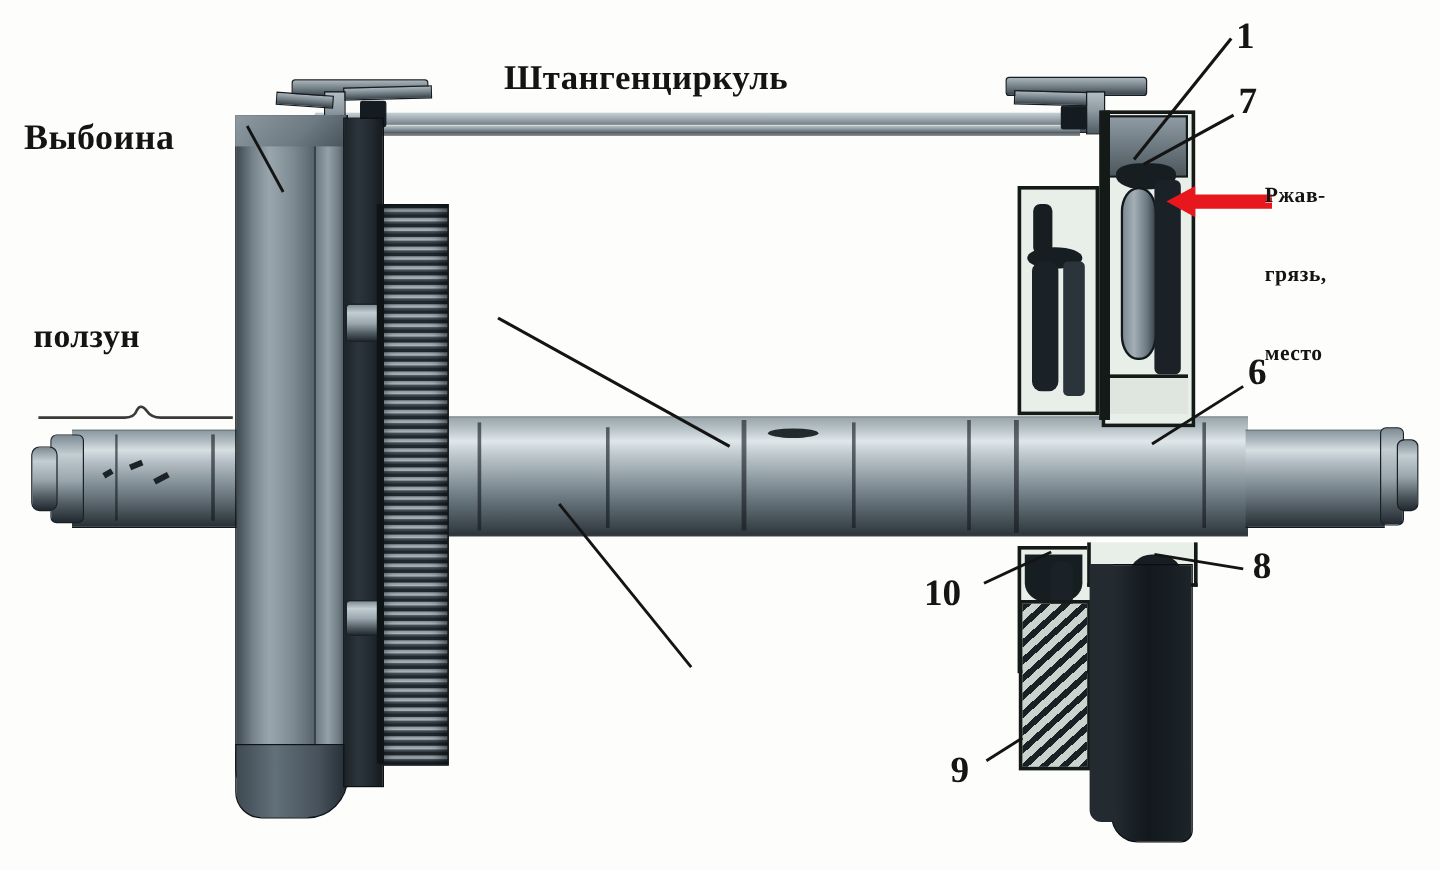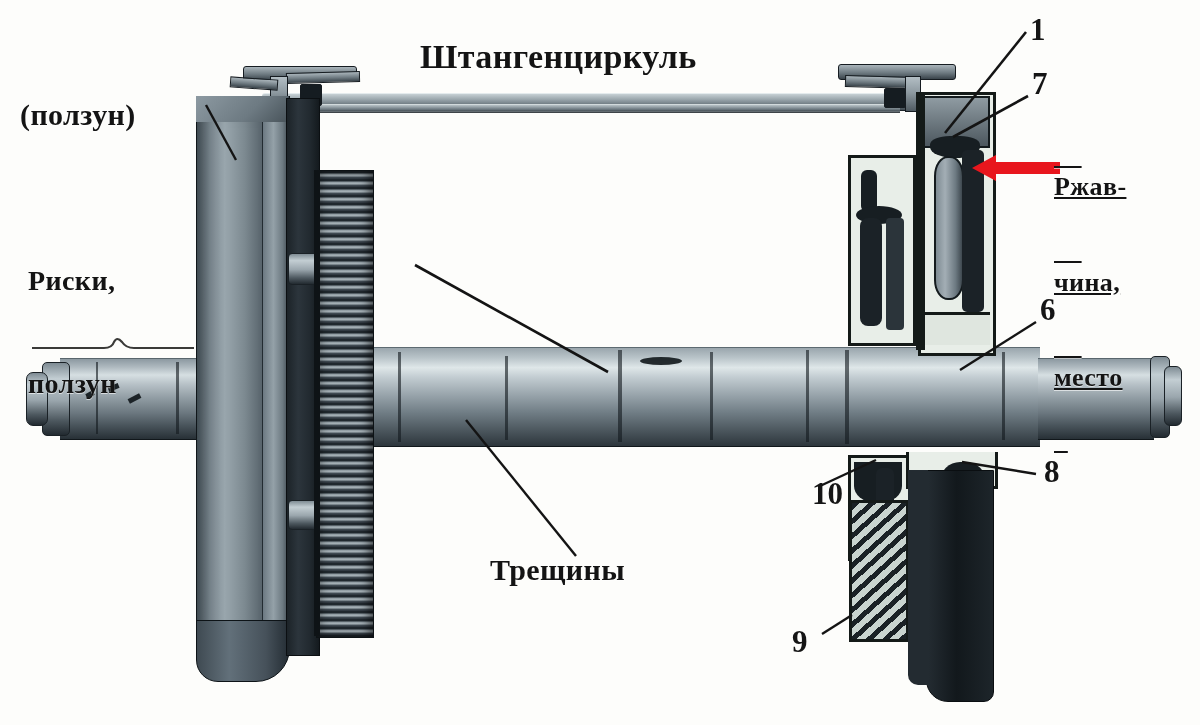--- a/index.html
+++ b/index.html
@@ -219,39 +219,37 @@
     <line x1="852" y1="615" x2="822" y2="634" stroke="#141414" stroke-width="2.4"></line>
 
     <path d="M32 348 L104 348 Q112 348 114 342 Q117 336 122 342 Q126 348 134 348 L194 348" fill="none" stroke="#3a3a38" stroke-width="2.2"></path>
   </svg>
 
   <svg class="redarrow" style="left:972px;top:152px;width:88px;height:32px;" viewBox="0 0 88 32">
     <polygon points="0,16 24,3 24,10 88,10 88,22 24,22 24,29" fill="#e8161d"></polygon>
   </svg>
 
   <div class="lbl" style="left:20px;top:24px;font-size:30px;">
-    <div>(ползун)</div>
+    <div>Выбоина</div>
   </div>
 
   <div class="lbl" style="left:28px;top:196px;font-size:28px;">
-    <div>Риски,</div>
     <div>ползун</div>
   </div>
 
-  <div class="lbl" style="left:420px;top:36px;font-size:34px;">Штангенциркуль</div>
-
-
-  <div class="lbl" style="left:490px;top:552px;font-size:30px;">Трещины</div>
-
-  <div class="lbl" style="left:1054px;top:108px;font-size:26px;text-decoration:underline;">
+  <div class="lbl" style="left:420px;top:48px;font-size:29px;">Штангенциркуль</div>
+
+
+
+  <div class="lbl" style="left:1054px;top:108px;font-size:18px;">
     <div>Ржав-</div>
-    <div>чина,</div>
+    <div>грязь,</div>
     <div>место</div>
   </div>
 
   <div class="num" style="left:1030px;top:14px;">1</div>
   <div class="num" style="left:1032px;top:68px;">7</div>
   <div class="num" style="left:1040px;top:294px;">6</div>
   <div class="num" style="left:1044px;top:456px;">8</div>
-  <div class="num" style="left:812px;top:478px;">10</div>
+  <div class="num" style="left:770px;top:478px;">10</div>
   <div class="num" style="left:792px;top:626px;">9</div>
 
 </div>
 
 </body></html>

